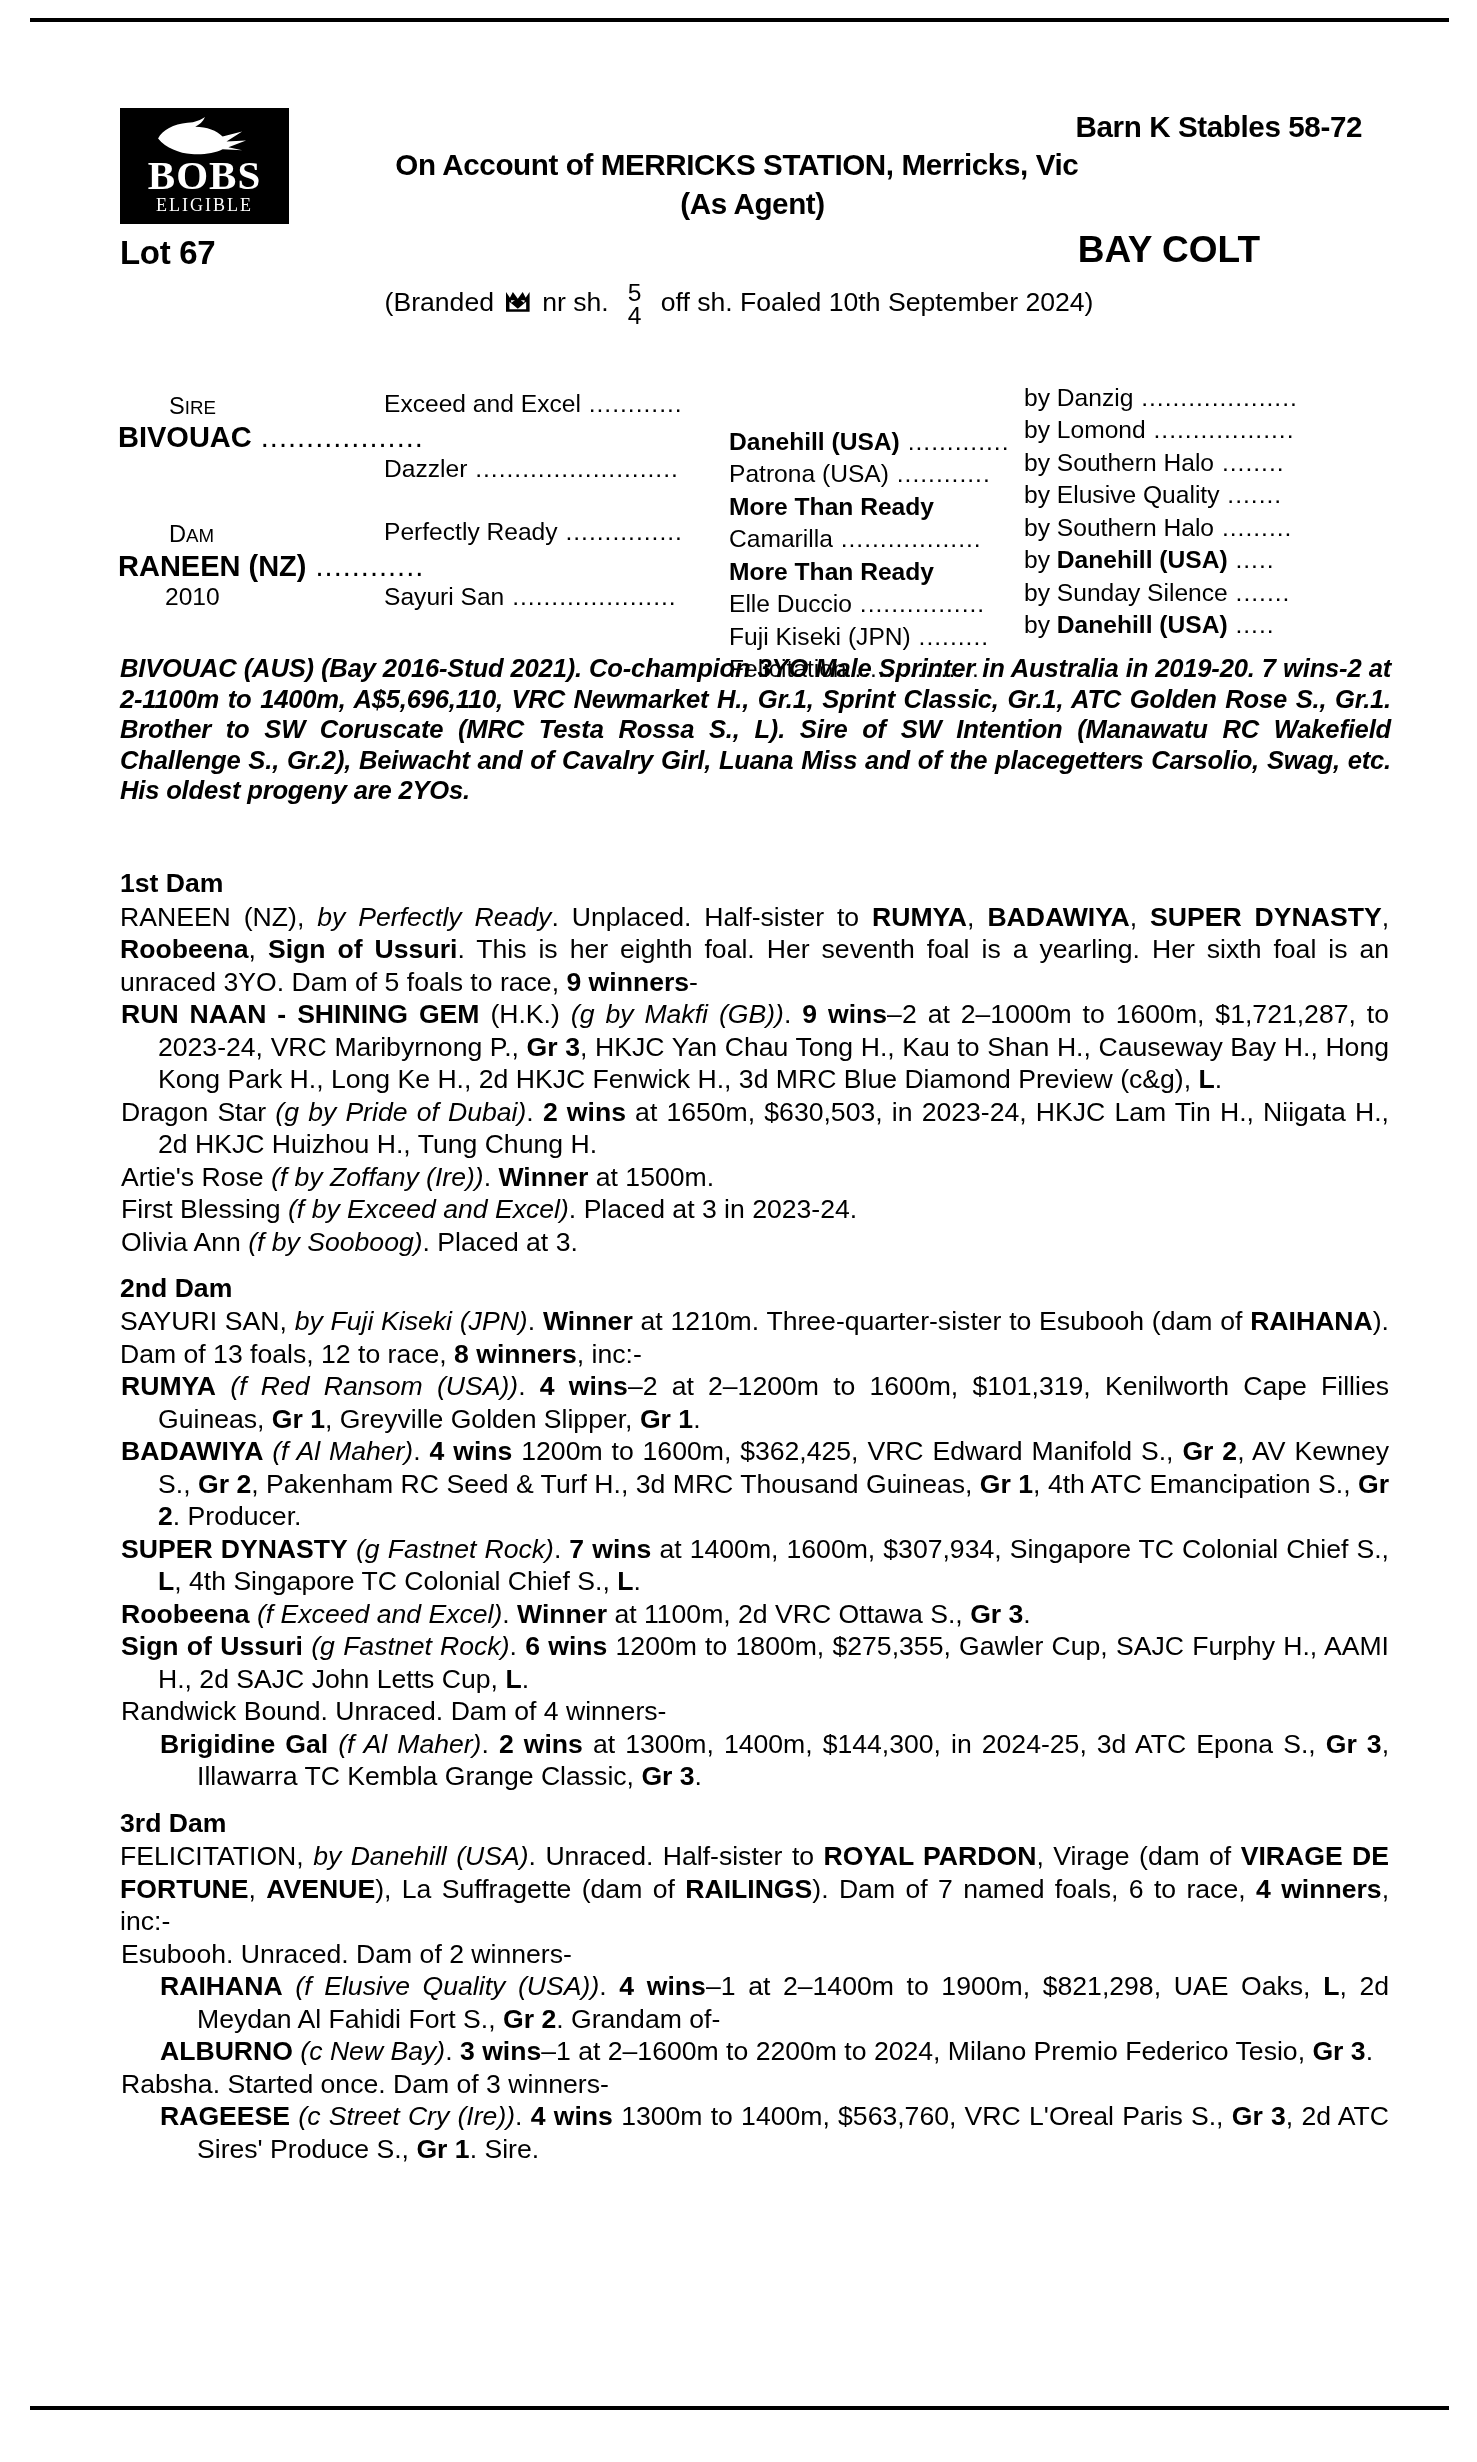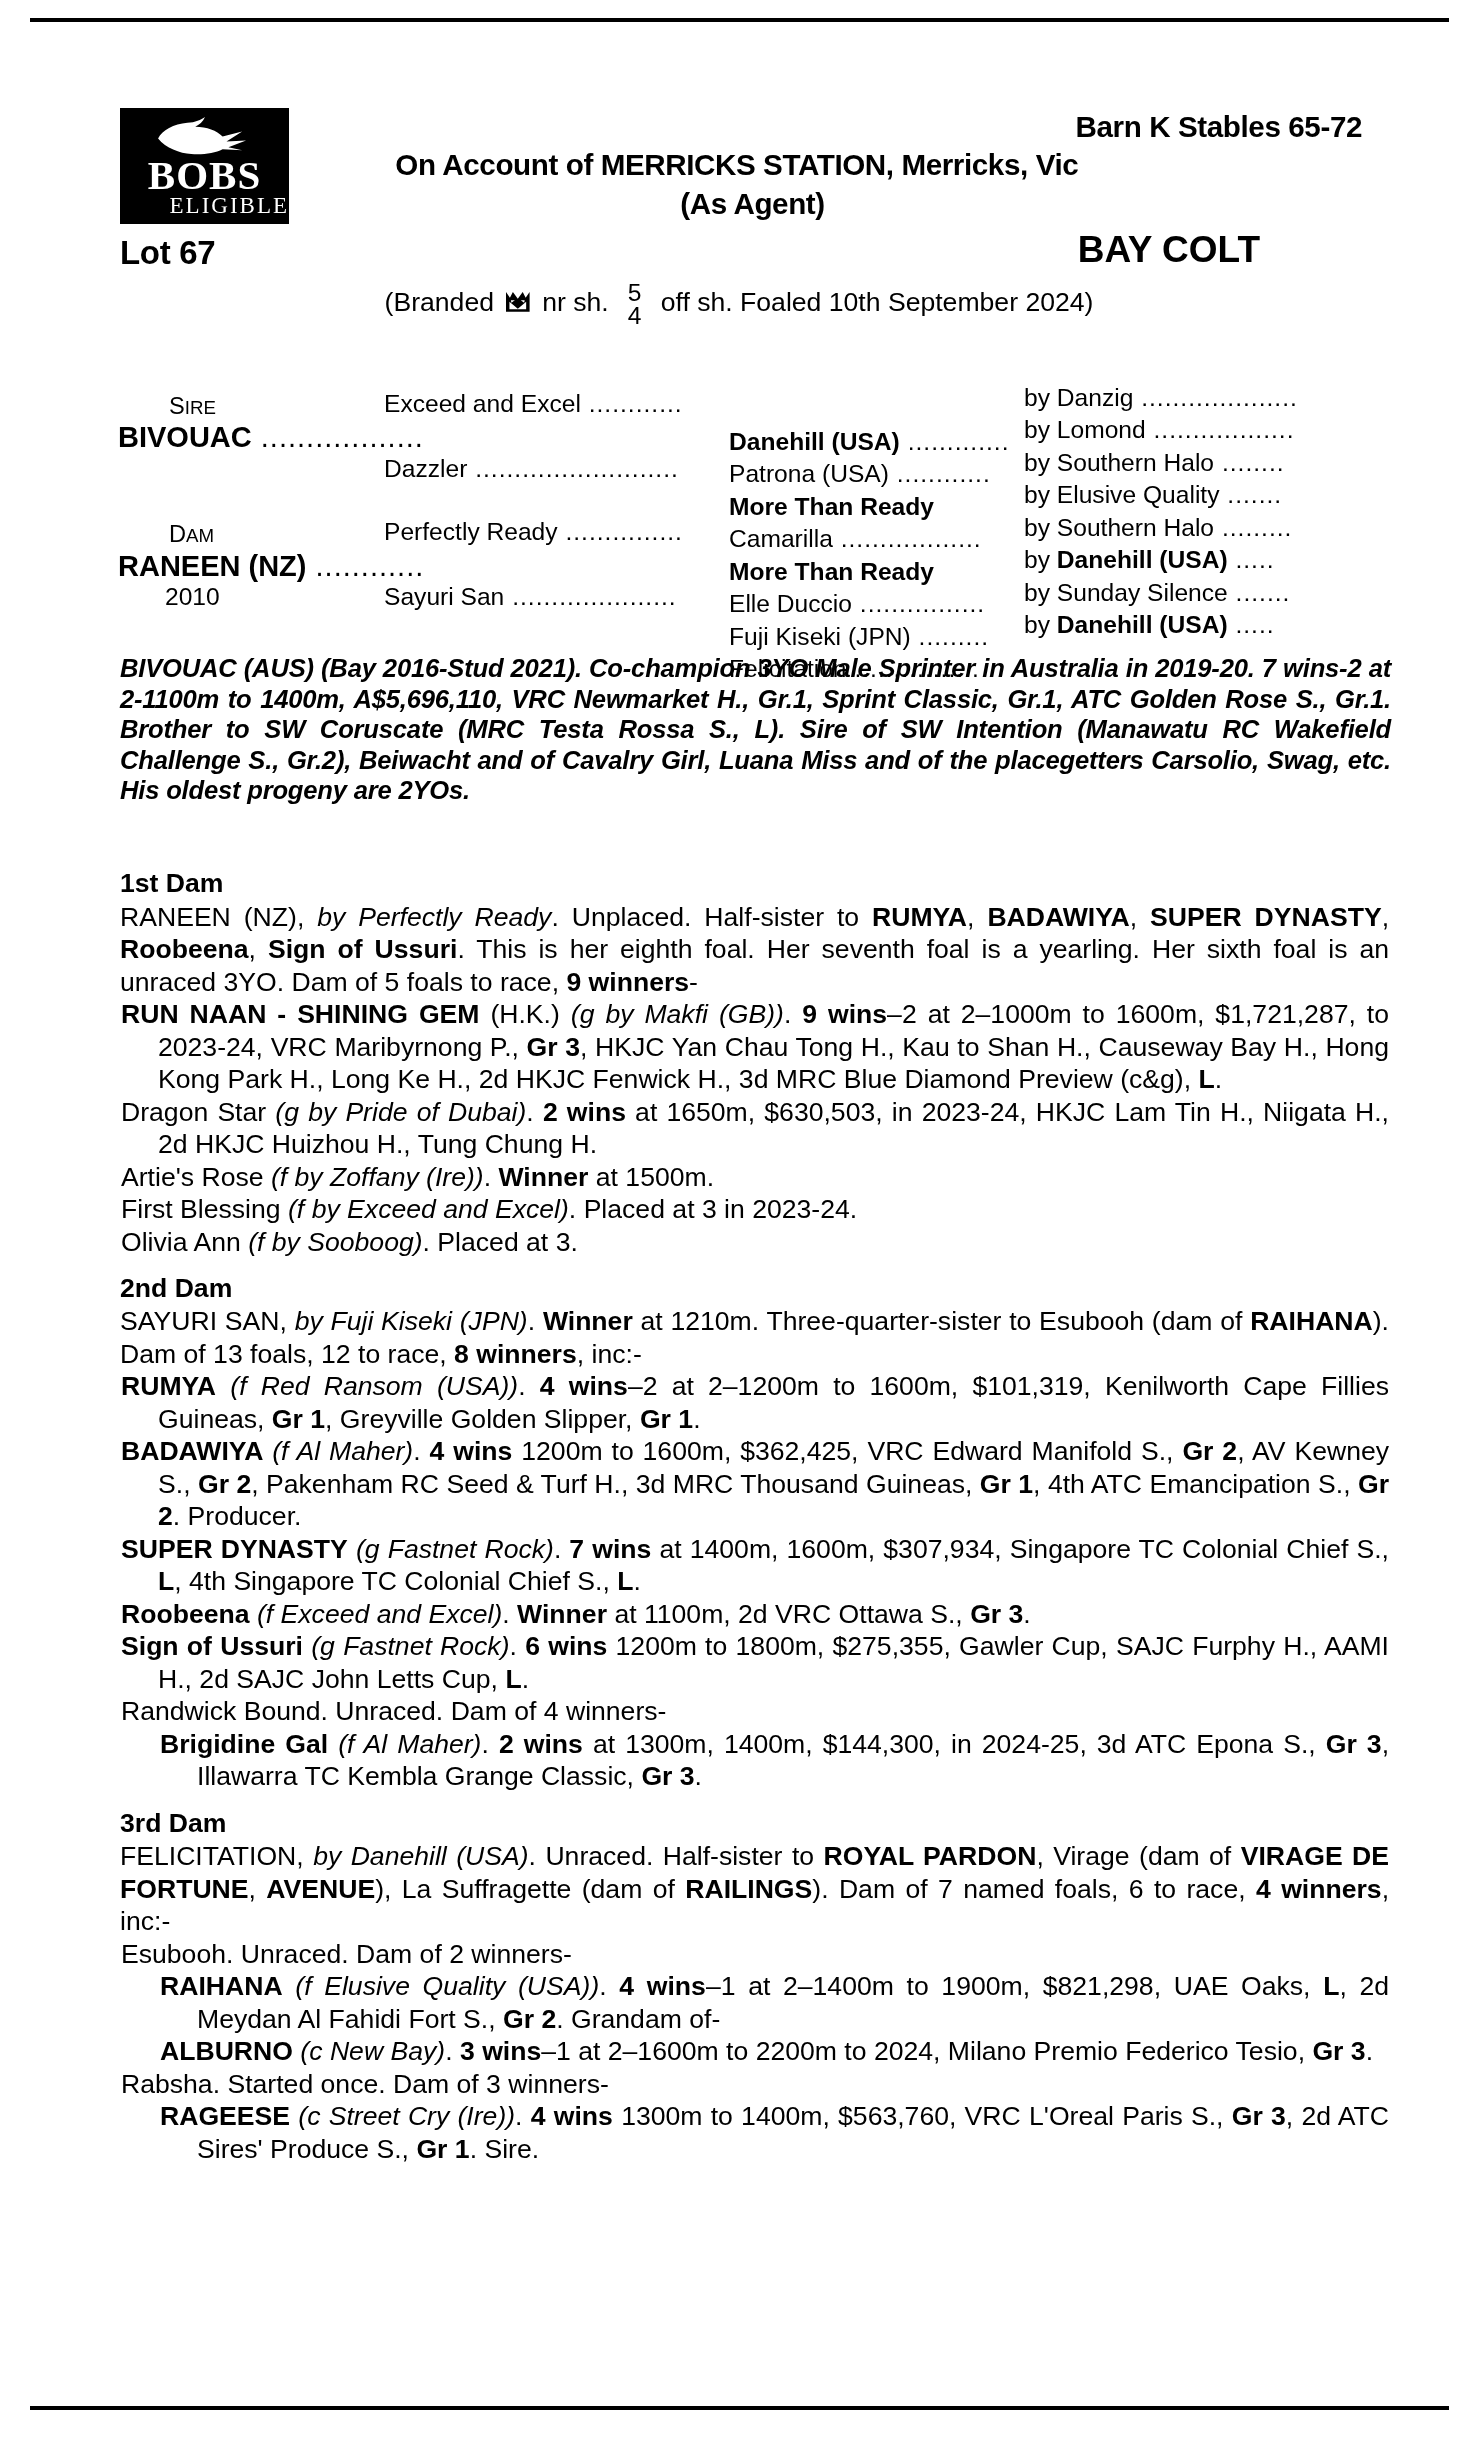--- a/index.html
+++ b/index.html
@@ -64,24 +64,23 @@
   .bobs-logo .bobs-word {
     font-family: "Liberation Serif", serif;
     font-weight: bold;
     font-size: 41px;
     line-height: 39px;
     letter-spacing: 1px;
     margin-top: -2px;
   }
   .bobs-logo .elig-word {
     font-family: "Liberation Serif", serif;
-    font-size: 23px;
+    font-size: 18px;
     line-height: 21.7px;
     letter-spacing: 2px;
-    text-align: right;
   }
 
   .barn-line {
     position: absolute;
     right: 116px; top: 41px;
     font-size: 29.6px;
     font-weight: bold;
     letter-spacing: -0.4px;
     white-space: nowrap;
   }
@@ -283,21 +282,21 @@
 
     <div class="bobs-logo">
       <svg class="horse-glyph" viewBox="0 0 140 44">
         <path fill="#ffffff" d="M22 24 C26 16, 38 9, 52 8 C60 7.5, 66 5, 70 2 C68 7, 64 10, 60 12 C72 12, 82 16, 88 22 L108 17 L92 27 L112 26 L94 33 L108 36 L88 35 C80 39, 68 41, 56 40 C44 39, 30 34, 22 24 Z"></path>
         <path fill="#ffffff" d="M38 14 C44 11, 50 10, 56 10 L52 14 C47 14, 42 14, 38 14 Z"></path>
       </svg>
       <div class="bobs-word">BOBS</div>
       <div class="elig-word">ELIGIBLE</div>
     </div>
 
-    <div class="barn-line">Barn K Stables 65-72</div>
+    <div class="barn-line">Barn K Stables 58-72</div>
     <div class="account-line">On Account of MERRICKS STATION, Merricks, Vic</div>
     <div class="asagent-line">(As Agent)</div>
     <div class="lot-label">Lot 67</div>
     <div class="colt-title">BAY COLT</div>
 
     <div class="brand-line">
       <span>(Branded</span>
       <svg class="brand-symbol" viewBox="0 0 26 24">
         <path fill="#000000" d="M1 2 L5 8 L8 2 L13 9 L18 2 L21 8 L25 2 L25 22 L1 22 Z"></path>
         <path fill="#ffffff" d="M4.5 12 L13 19 L21.5 12 L21.5 19.5 L4.5 19.5 Z"></path>

